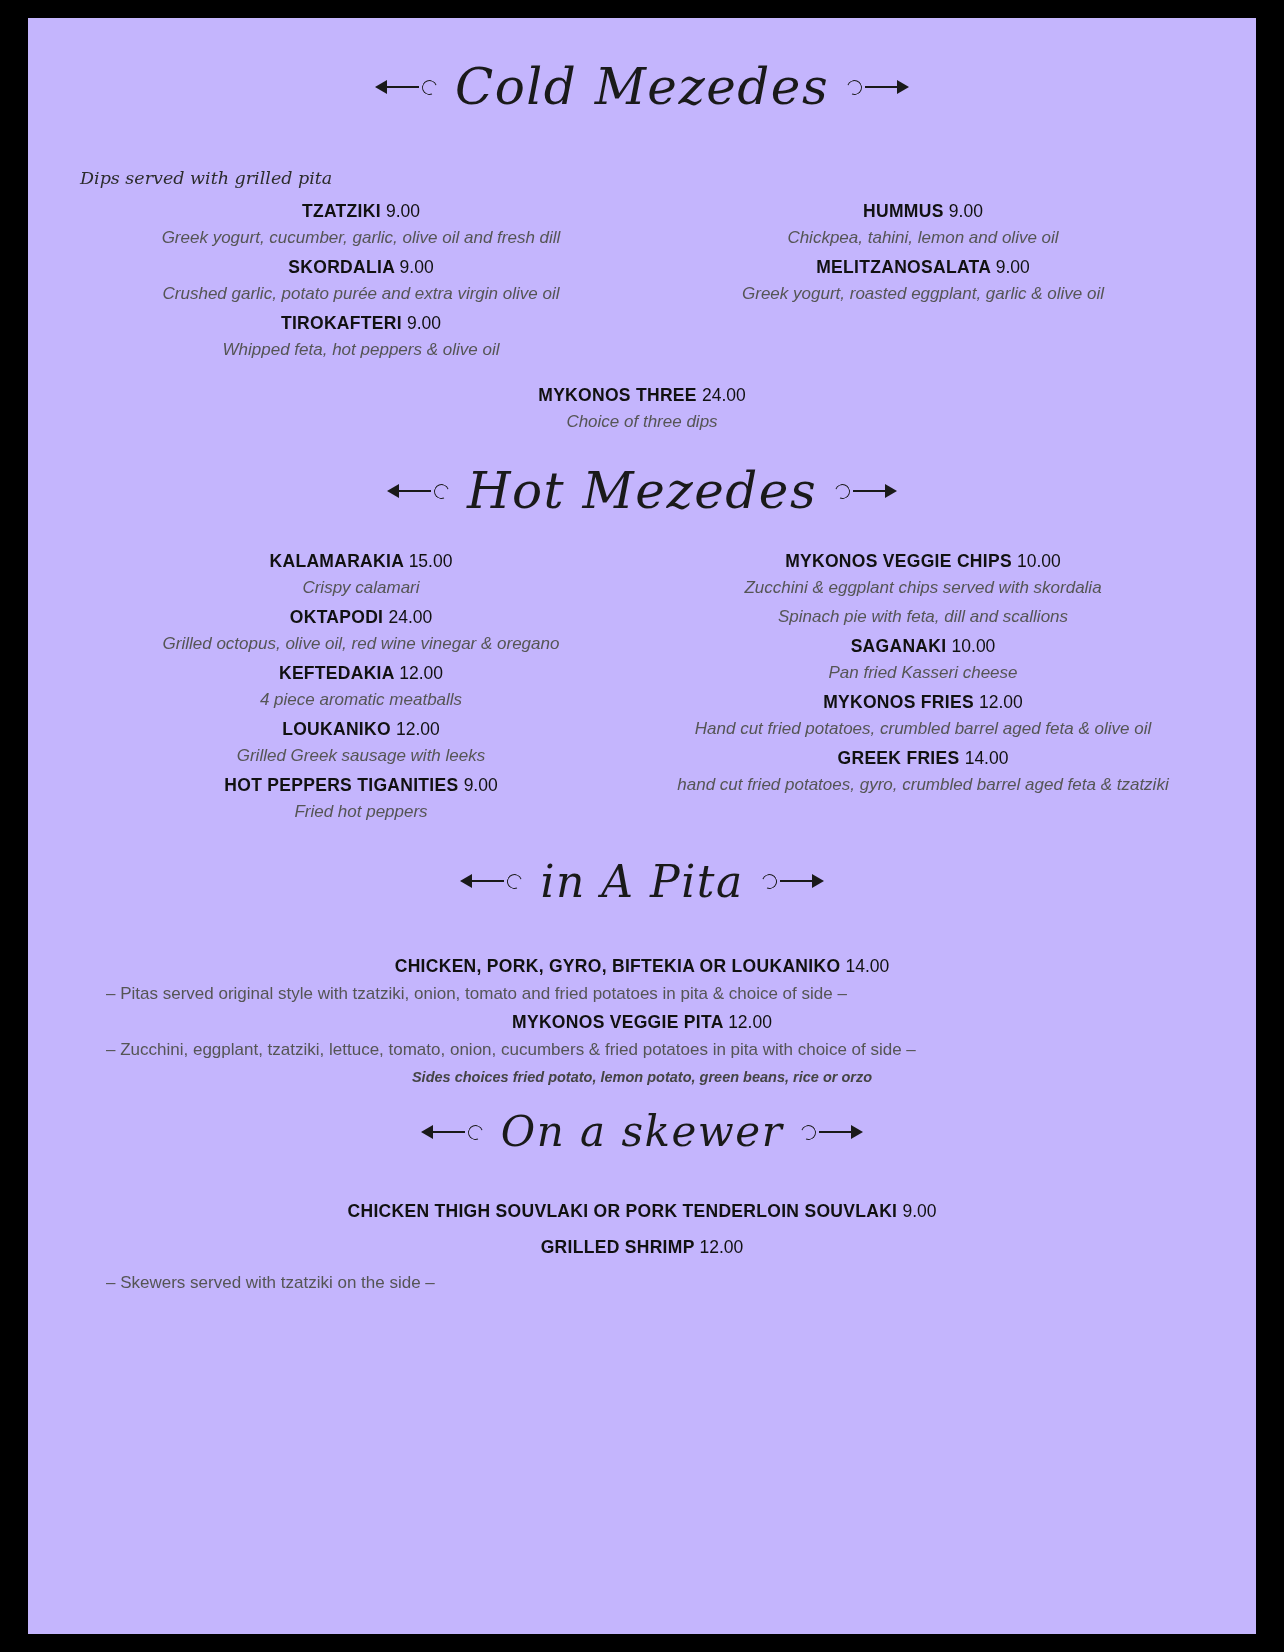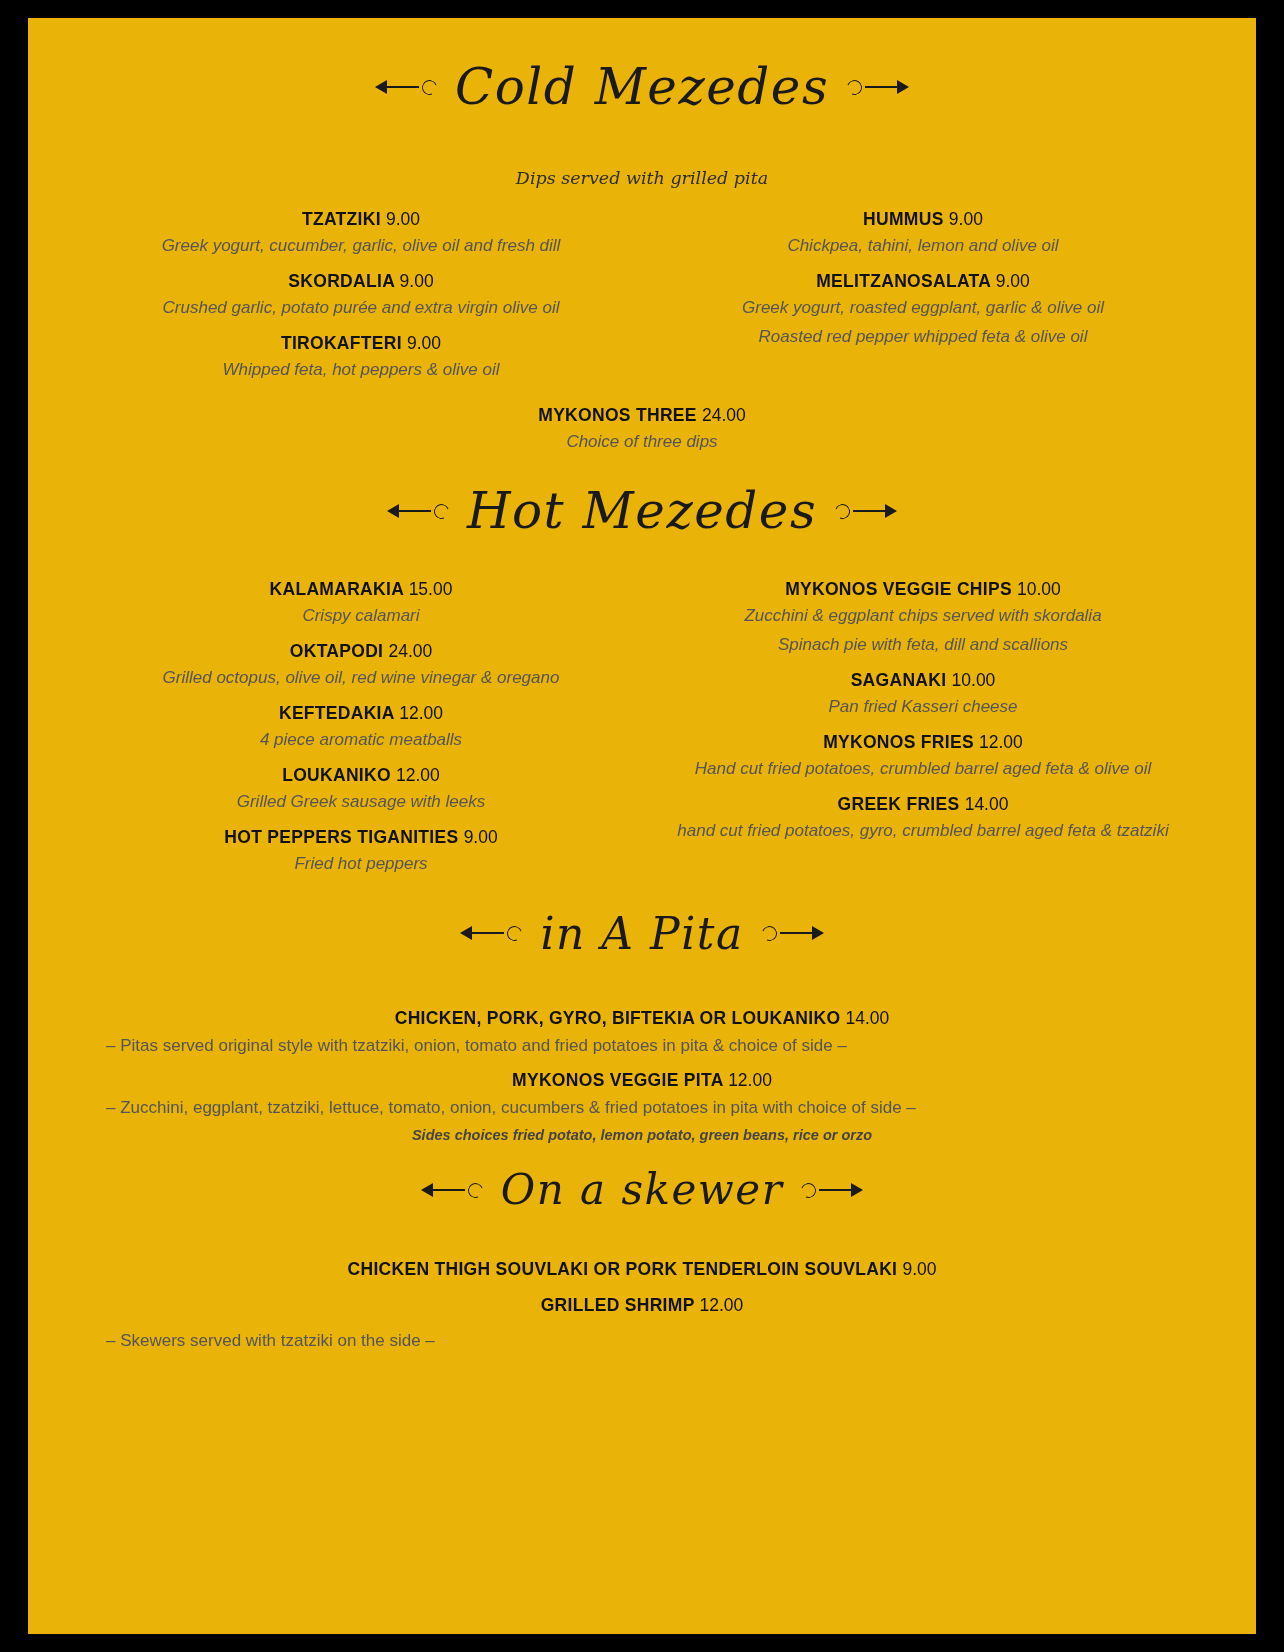--- a/index.html
+++ b/index.html
@@ -13,21 +13,21 @@
     background: #000000;
     font-family: "Liberation Sans", sans-serif;
     overflow: hidden;
   }
   .page {
     position: absolute;
     left: 28px;
     top: 18px;
     width: 1228px;
     height: 1616px;
-    background: #eab308;
+    background: #c4b5fd;
   }
   .inner {
     padding: 40px 52px 0 52px;
   }
 
   
   .section-head {
     display: flex;
     align-items: center;
     justify-content: center;
@@ -80,21 +80,21 @@
   .orn-left .tri { left: 0; border-right: 12px solid #1a1a1a; }
   .orn-left .bar { left: 10px; }
   .orn-left .curl { right: 0; transform: rotate(25deg); }
   
   .orn-right .tri { right: 0; border-left: 12px solid #1a1a1a; }
   .orn-right .bar { right: 10px; }
   .orn-right .curl { left: 0; transform: scaleX(-1) rotate(25deg); }
 
   
   .note {
-    text-align: center;
+    text-align: left;
     font-family: "DejaVu Serif", serif;
     font-style: italic;
     font-size: 17.5px;
     color: #2c2c2c;
     margin-top: 52px;
   }
   .cols {
     display: flex;
     margin-top: 10px;
   }
@@ -104,21 +104,20 @@
   }
   .item { margin-bottom: 2px; }
   .item-name {
     text-align: center;
     font-family: "Liberation Sans", sans-serif;
     font-weight: 700;
     font-size: 17.5px;
     color: #111111;
     letter-spacing: 0.3px;
     line-height: 1.55;
-    margin-top: 8px;
   }
   .item-name .price {
     font-weight: 400;
     letter-spacing: 0;
   }
   .item-desc {
     text-align: center;
     font-family: "Liberation Sans", sans-serif;
     font-style: italic;
     font-size: 17px;
@@ -210,21 +209,20 @@
           <div class="item-desc">Chickpea, tahini, lemon and olive oil</div>
         </div>
         <div class="item">
           <div class="item-name">
             <span>MELITZANOSALATA</span>
             <span class="price">9.00</span>
           </div>
           <div class="item-desc">Greek yogurt, roasted eggplant, garlic &amp; olive oil</div>
         </div>
         <div class="item">
-          <div class="item-desc">Roasted red pepper whipped feta &amp; olive oil</div>
         </div>
       </div>
     </div>
 
     <div class="center-item">
       <div class="item-name">
         <span>MYKONOS THREE</span>
         <span class="price">24.00</span>
       </div>
       <div class="item-desc">Choice of three dips</div>

